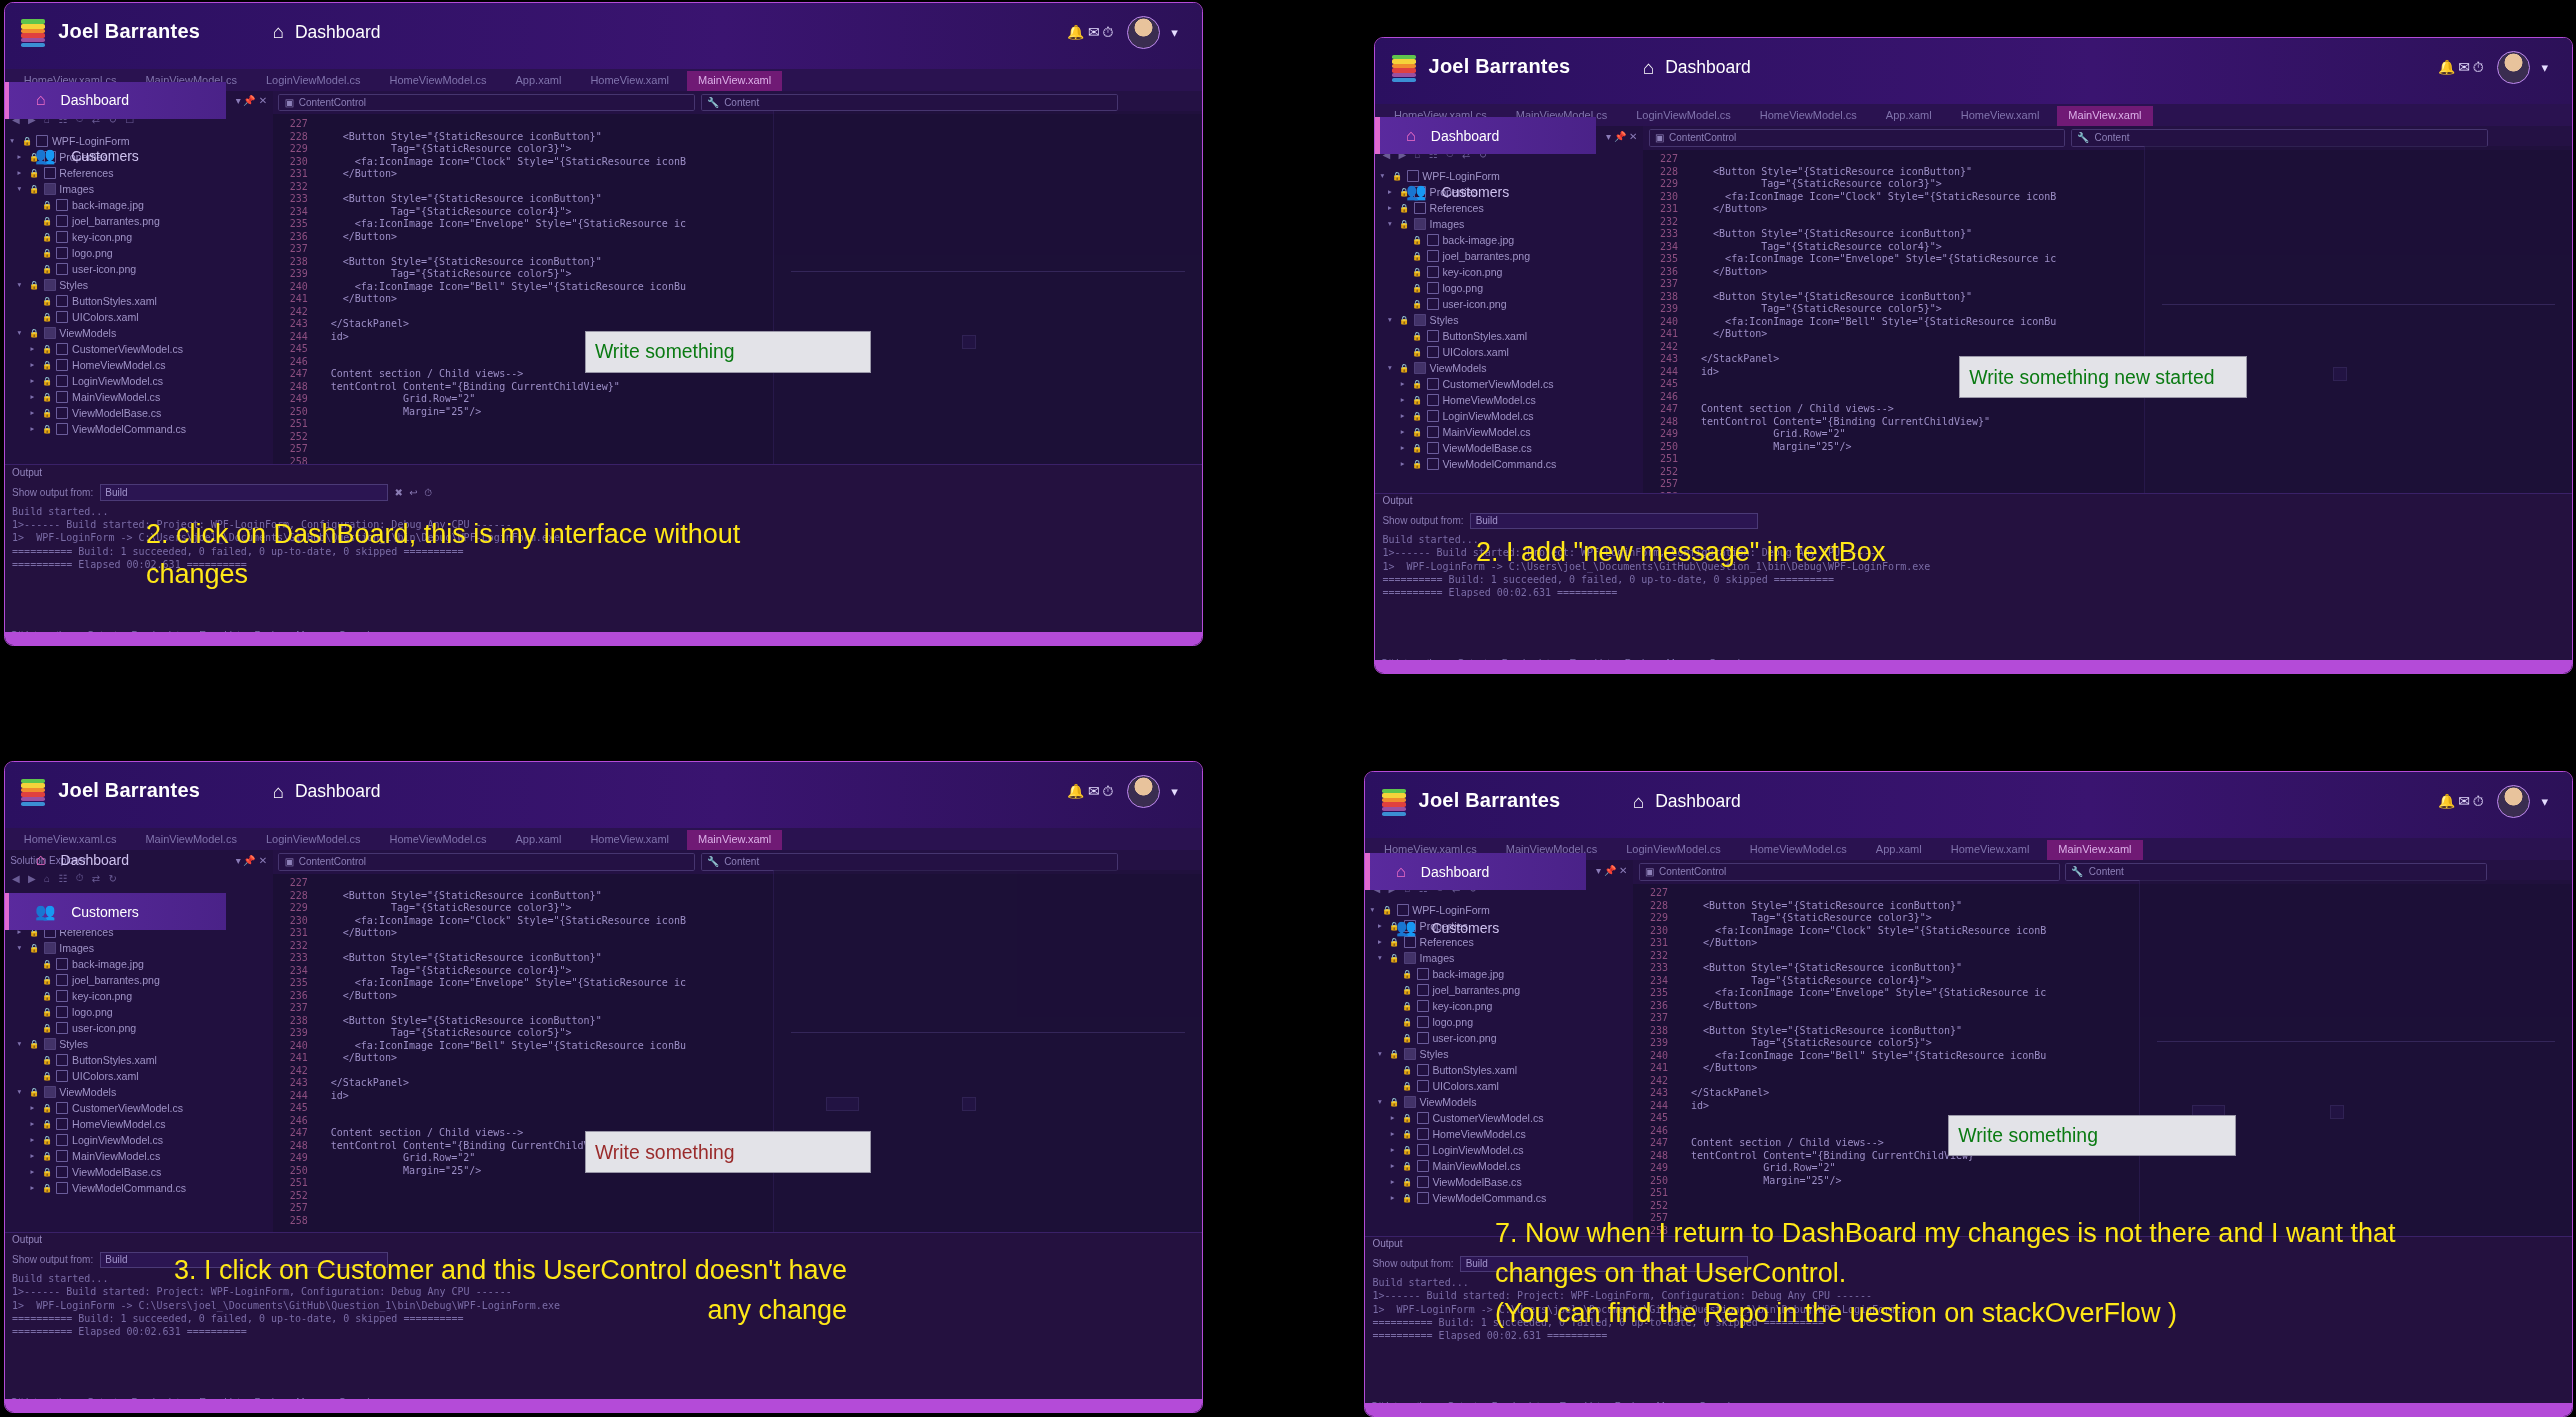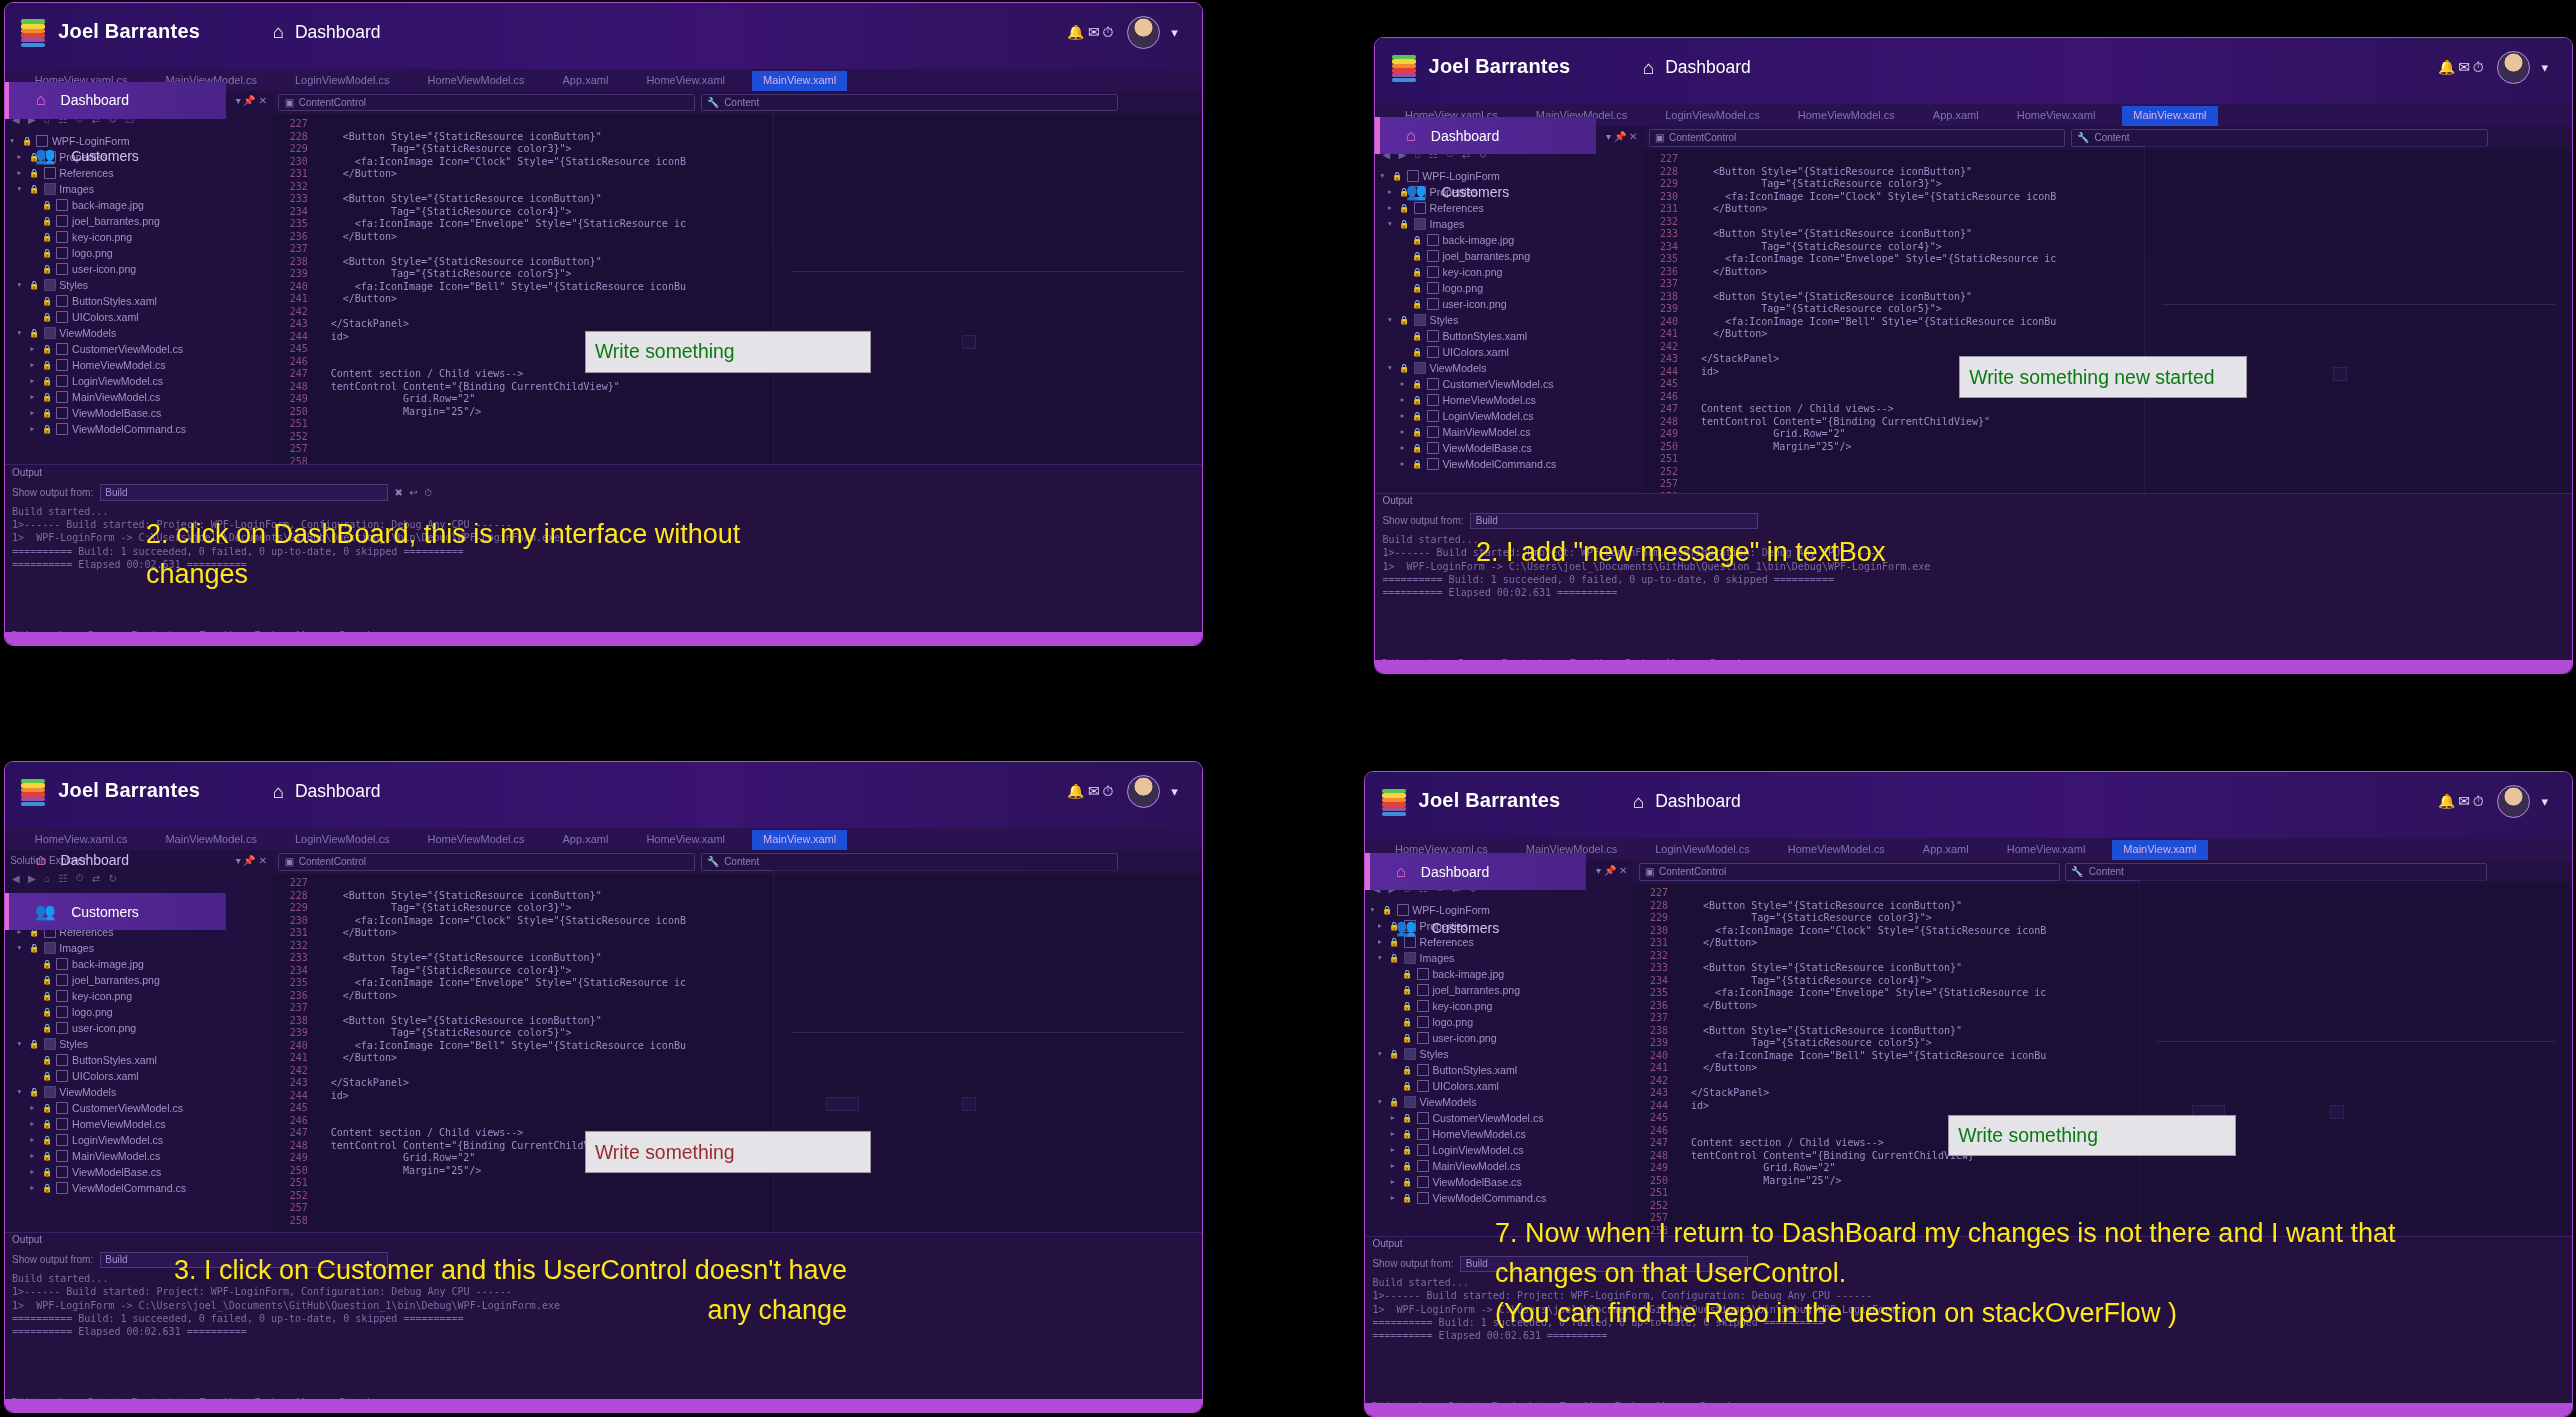--- a/index.html
+++ b/index.html
@@ -25,23 +25,23 @@
            display:flex;align-items:center;gap:7.4px;padding:0 7.4px;color:#8b7fb5;font-size:11px;}
   .tbtn{width:15.7px;height:15.7px;border:0.9px solid #5b4a86;border-radius:1.8px;opacity:.65;flex:none;}
   .combo{height:17.5px;border:0.9px solid #4c3b7a;border-radius:1.8px;color:#9c90c4;
          display:flex;align-items:center;padding:0 5.5px;font-size:10.6px;background:#2d1558;}
   .combo.w1{width:59px}.combo.w2{width:81px}
   .runbtn{display:flex;align-items:center;gap:3.7px;color:#7fae6a;font-size:10.6px;}
   .tri{width:0;height:0;border-left:7.4px solid #61a843;border-top:4.6px solid transparent;border-bottom:4.6px solid transparent;}
 
   
   .tabstrip{height:24px;background:#2a1250;display:flex;align-items:flex-end;
-            font-size:11px;color:#8174ad;padding-left:19px;gap:16px;position:relative;}
+            font-size:11px;color:#8174ad;padding-left:8px;gap:7px;position:relative;}
   .tab{padding:3.7px 11px 4.6px;white-space:nowrap;}
-  .tab.active{color:#dcb0e8;background:#1d4ed8;}
+  .tab.active{color:#dcb0e8;background:#701a75;}
 
   
   .vsbody{position:relative;display:flex;height:calc(100% - 89px);}
   .solexp{width:268px;flex:none;background:#21103f;position:relative;}
   .sehdr{height:16.6px;font-size:10px;color:#8b7cb8;padding:1.8px 5.5px 0;
          display:flex;justify-content:space-between;align-items:center;}
   .setools{height:20px;display:flex;gap:8.3px;align-items:center;padding:0 7.4px;color:#7d6fab;font-size:10px;opacity:.8;}
   .tree{font-size:10.6px;color:#9f93c6;padding:3.7px 0 0 3.7px;line-height:16px;}
   .tr{display:flex;align-items:center;gap:3.7px;white-space:nowrap;padding-left:1.8px;}
   .tr .arw{width:8.3px;color:#7f71ae;font-size:7.4px;}

